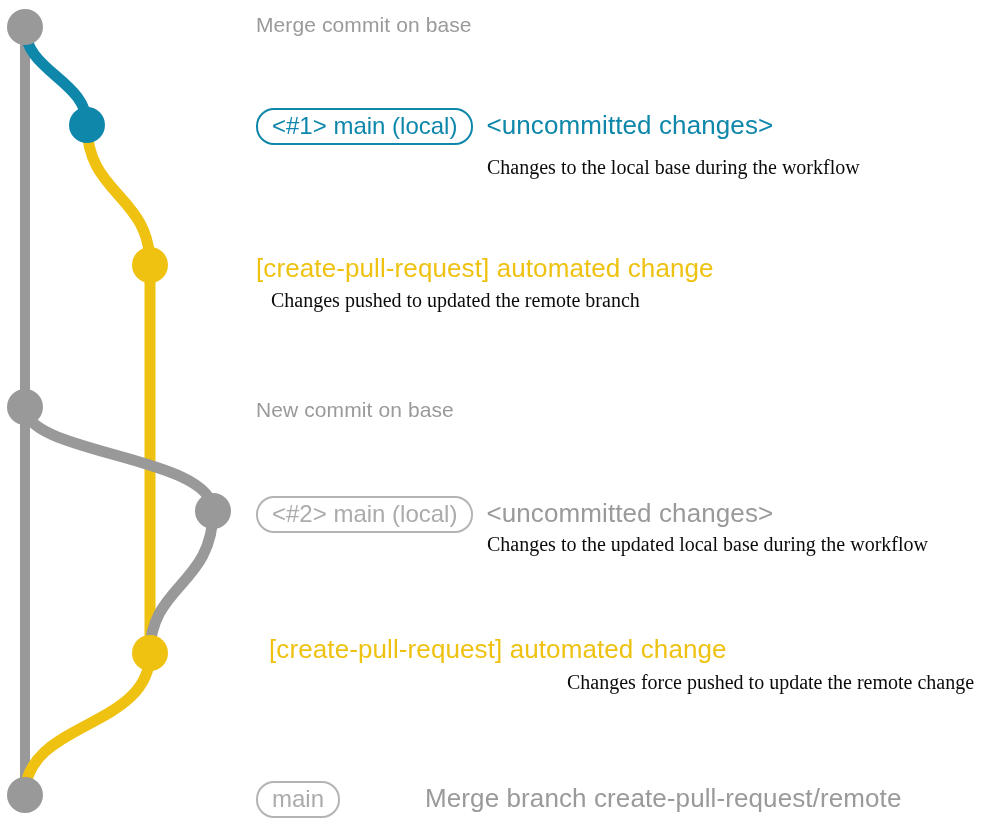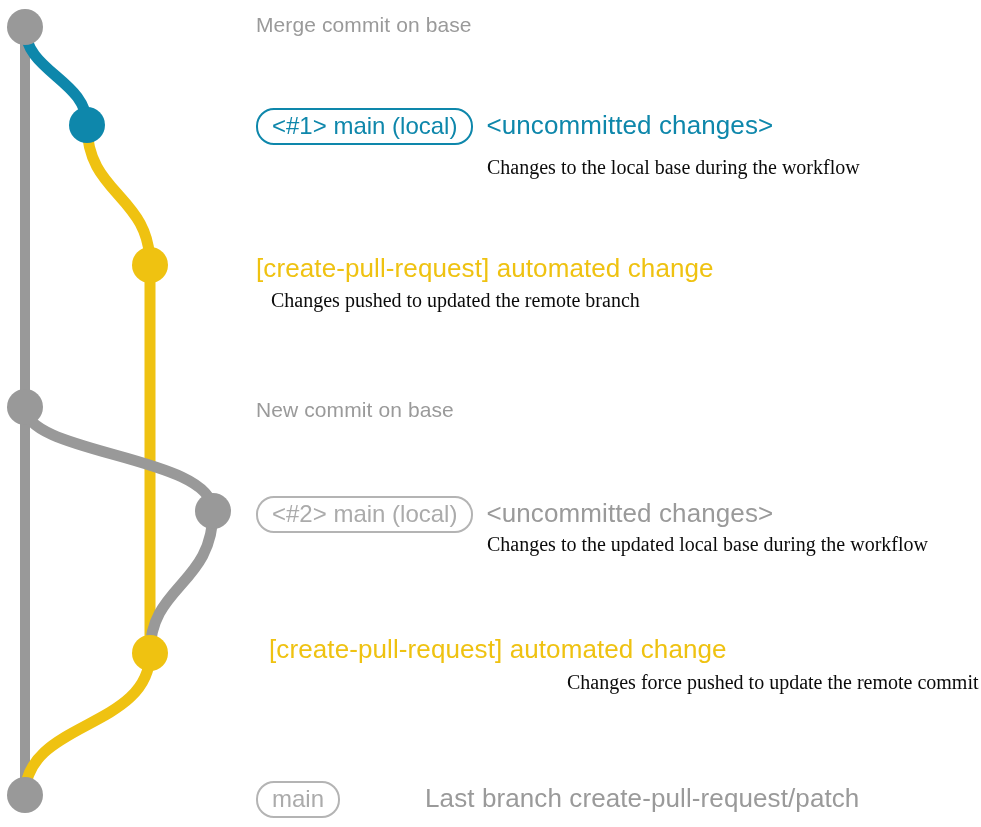--- a/index.html
+++ b/index.html
@@ -133,21 +133,21 @@
   </span>
   <span class="gap-sm"></span>
   <span class="subject subject-gray">&lt;uncommitted changes&gt;</span>
 </div>
 <div class="desc" style="left:487px; top:533px;">Changes to the updated local base during the workflow</div>
 
 <div class="row" style="left:256px; top:634px;">
   <span class="gap-sm"></span>
   <span class="subject subject-yellow">[create-pull-request] automated change</span>
 </div>
-<div class="desc" style="left:567px; top:671px;">Changes force pushed to update the remote commit</div>
+<div class="desc" style="left:567px; top:671px;">Changes force pushed to update the remote change</div>
 
 <div class="row" style="left:256px; top:781px;gap:36px;">
   <span class="badge-wrap">
     <span class="badge badge-gray2">main</span>
   </span>
   <span class="gap-sm"></span>
-  <span class="subject subject-gray">Last branch create-pull-request/patch</span>
+  <span class="subject subject-gray">Merge branch create-pull-request/remote</span>
 </div>
 
 </body></html>

